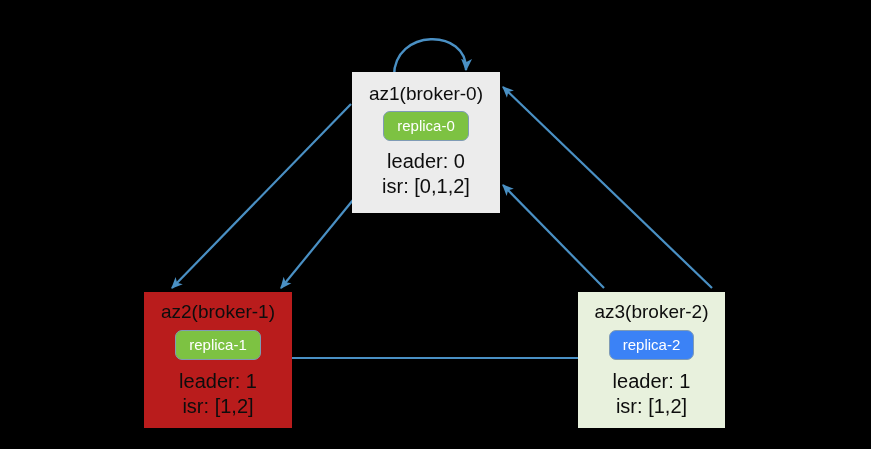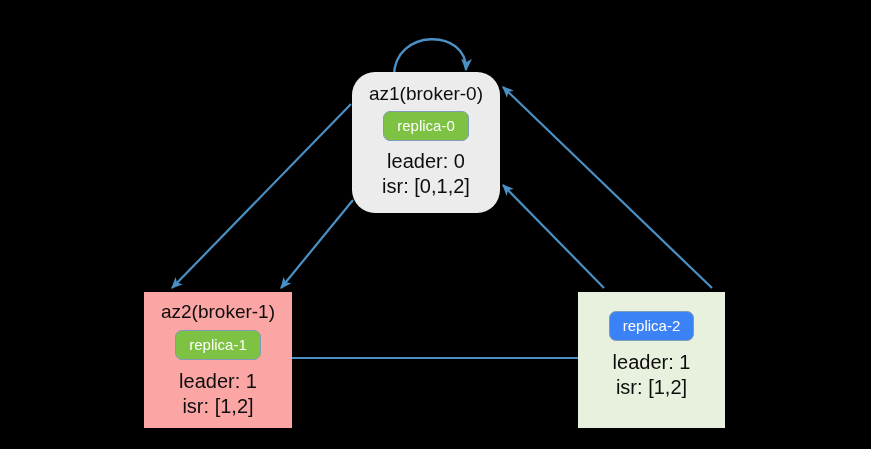--- a/index.html
+++ b/index.html
@@ -51,25 +51,24 @@
     color: #0d0d0d;
     line-height: 1.25;
     white-space: nowrap;
   }
 
   
   #node-az1 {
     left: 352px; top: 72px; width: 148px; height: 141px;
     background: #ececec;
     padding-top: 12px;
-    border-radius: 23px;
   }
   #node-az2 {
     left: 144px; top: 292px; width: 148px; height: 136px;
-    background: #fca5a5;
+    background: #b91c1c;
     padding-top: 10px;
   }
   #node-az3 {
     left: 578px; top: 292px; width: 147px; height: 136px;
     background: #e8f1dd;
     padding-top: 10px;
   }
   .spacer-sm { height: 8px; }
   .spacer-md { height: 9px; }
 </style>
@@ -110,20 +109,21 @@
   <div class="node" id="node-az2">
     <div class="node-title">az2(broker-1)</div>
     <div class="spacer-md"></div>
     <div class="badge" id="badge-az2" style="background: rgb(125, 194, 66); border: 1.5px solid rgb(127, 155, 181);">replica-1</div>
     <div class="spacer-md"></div>
     <div class="meta">leader: 1</div>
     <div class="meta">isr: [1,2]</div>
   </div>
 
   <div class="node" id="node-az3">
+    <div class="node-title">az3(broker-2)</div>
     <div class="spacer-md"></div>
     <div class="badge" id="badge-az3" style="background: #3b82f6; border: 1.5px solid rgb(127, 155, 181); text-align: center;">replica-2</div>
     <div class="spacer-md"></div>
     <div class="meta">leader: 1</div>
     <div class="meta">isr: [1,2]</div>
   </div>
 
 </div>
 
 </body></html>

